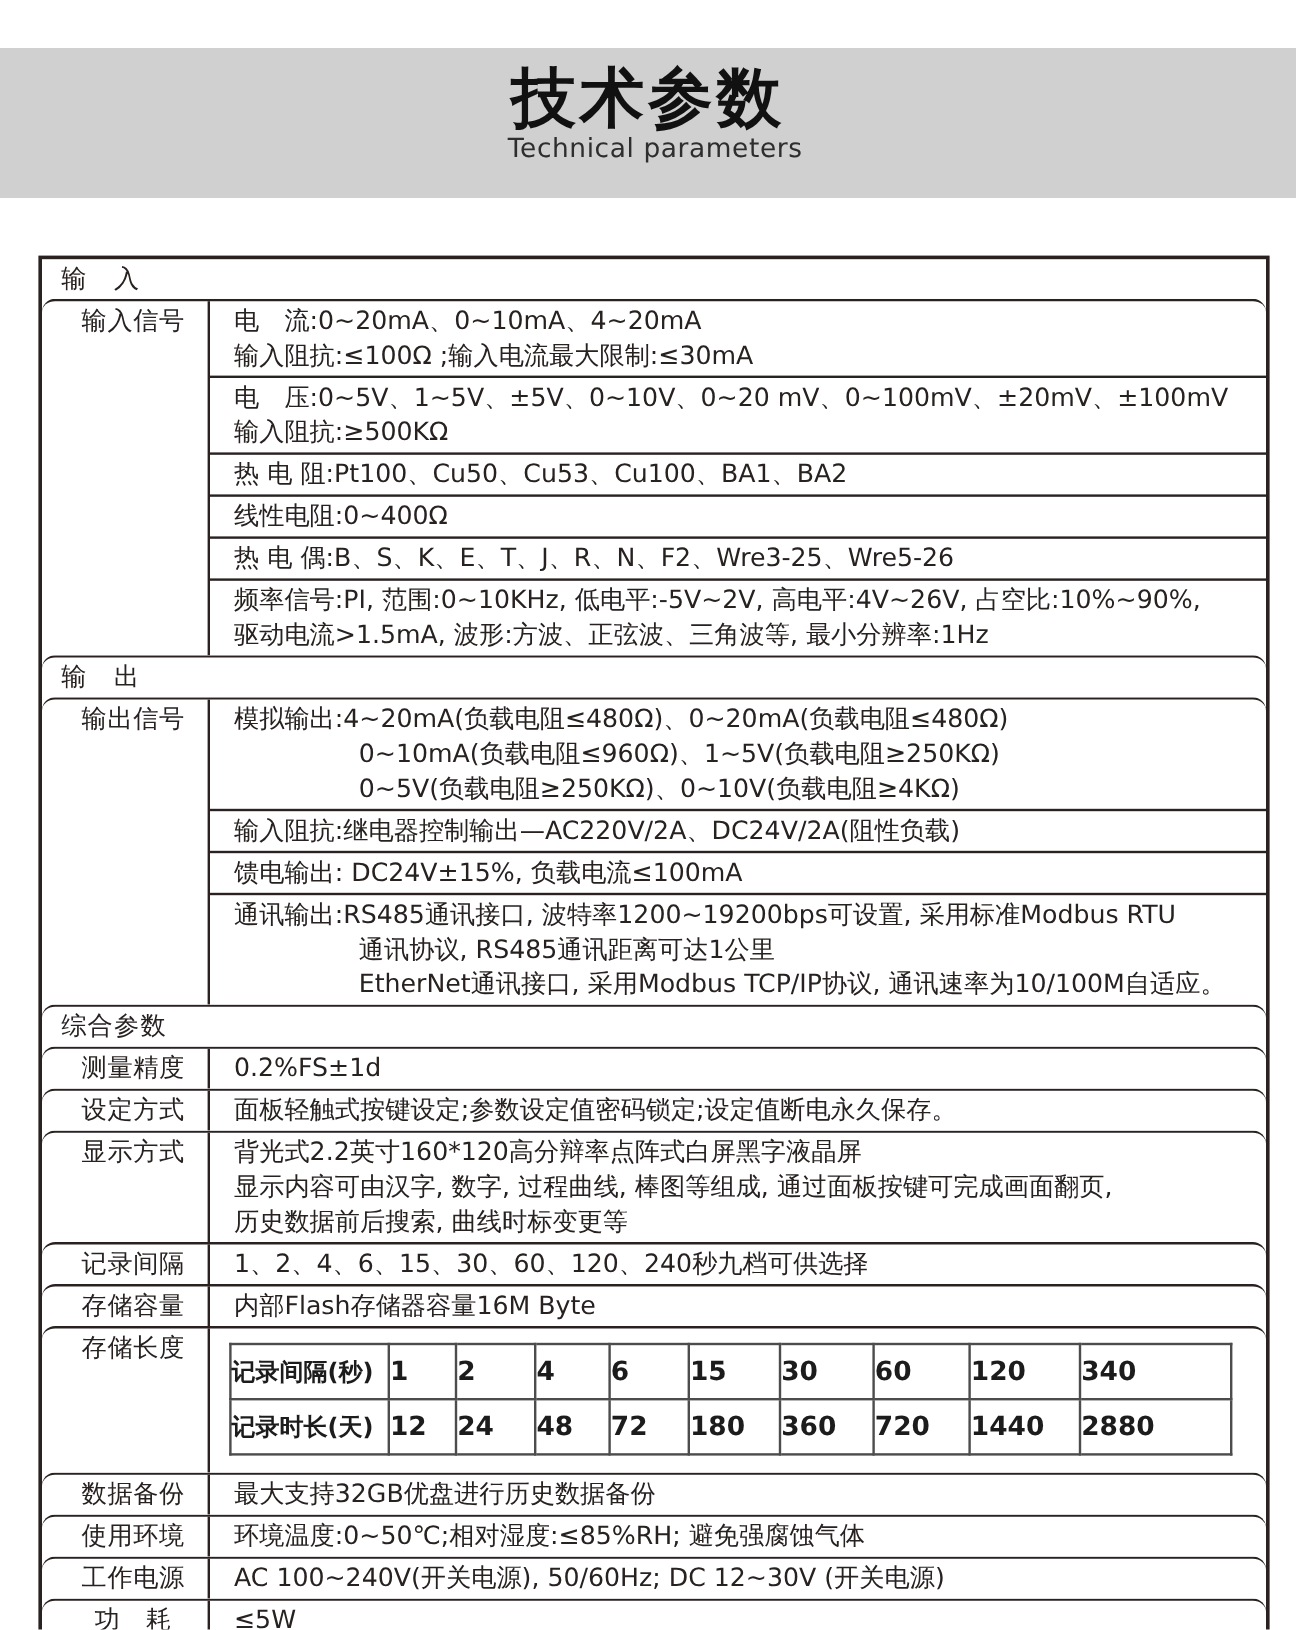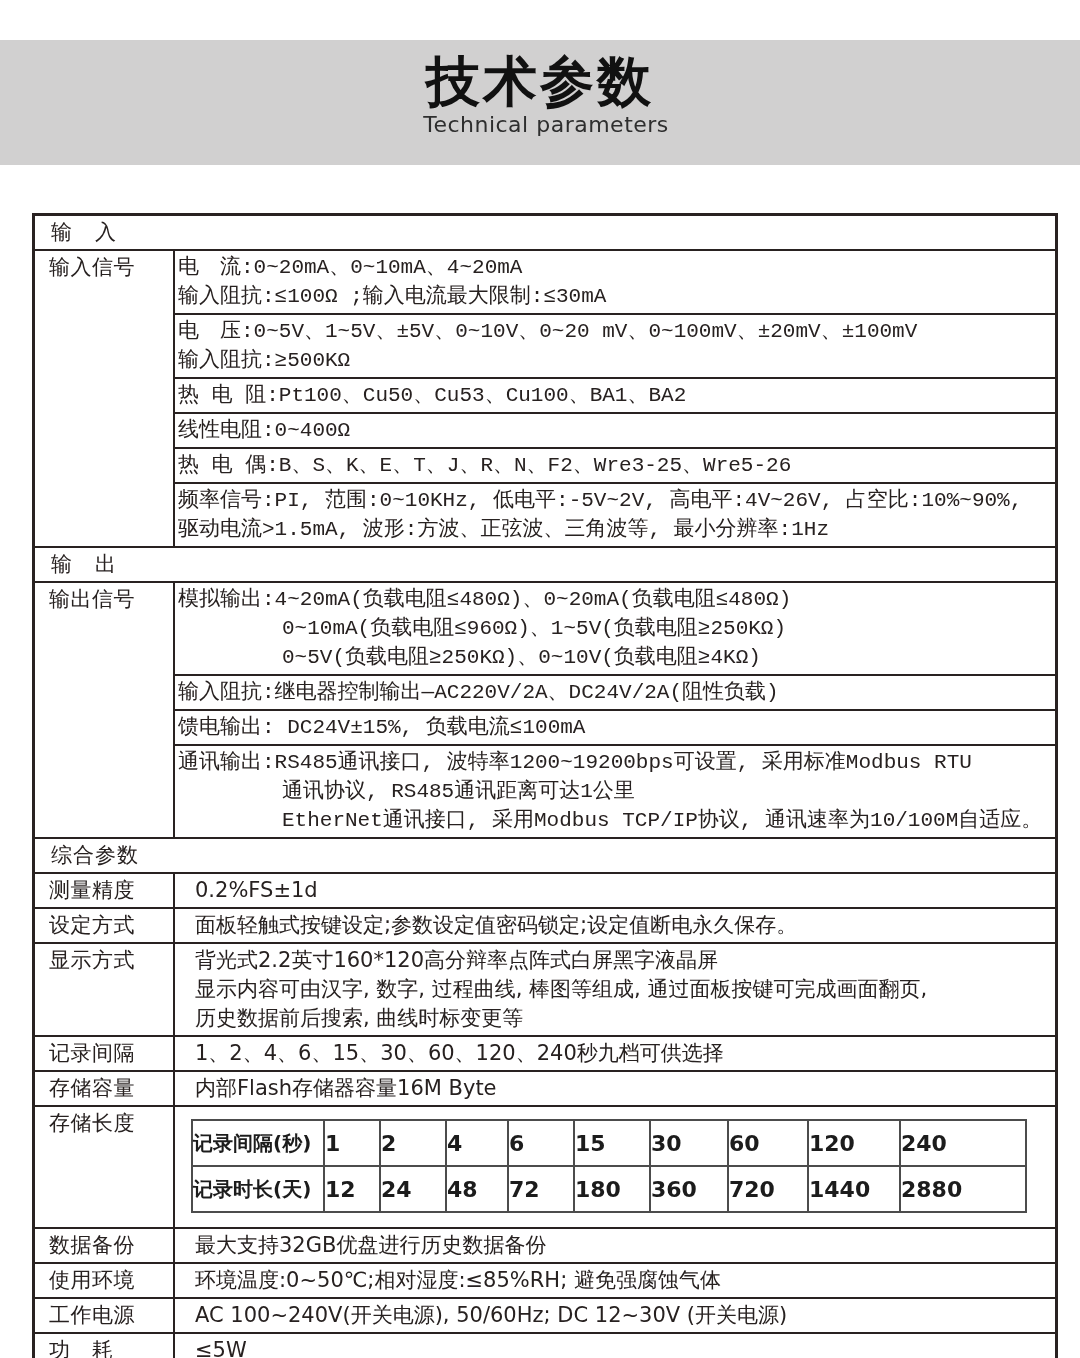--- a/index.html
+++ b/index.html
@@ -19,30 +19,30 @@
   }
   .page-subtitle{
     font-size:22px;line-height:26px;color:#2e2e2e;letter-spacing:0.5px;margin-left:12px;
   }
   
   .spec{
     position:absolute;left:32px;top:213px;width:1026px;
     box-sizing:border-box;border:3px solid #292221;background:#fff;
     font-size:21px;font-weight:500;line-height:29px;
   }
-  .row{border-top:2px solid #292221;display:flex;align-items:stretch;}
+  .row{border-top:2px solid #292221;display:flex;align-items:stretch;border-radius:11px;}
   .row:first-child{border-top:none;}
   .section-row{display:block;padding:2px 10px 2px 16px;letter-spacing:1px;}
   .label-cell{
     flex:0 0 124px;border-right:2px solid #292221;
-    padding:2px 0 2px 14px;letter-spacing:0.5px;
+    padding:2px 0 2px 14px;letter-spacing:0.5px;text-align:center;
   }
   .content-cell{flex:1 1 auto;min-width:0;}
   .pair .content-cell{padding:2px 8px 2px 20px;}
-  .subrow{border-top:2px solid #292221;padding:2px 8px 2px 3px;font-family:Liberation Mono, monospace;}
+  .subrow{border-top:2px solid #292221;padding:2px 8px 2px 20px;}
   .subrow:first-child{border-top:none;}
   .line{white-space:nowrap;}
   .line.indent{padding-left:104px;}
   
   .storage-wrap{padding:12px 14px 14px 16px;}
   table.storage{border-collapse:collapse;table-layout:fixed;}
   table.storage td{
     border:2px solid #4c4c4c;text-align:left;vertical-align:middle;
     height:44px;padding:0;font-size:22px;font-weight:600;color:#1c1c1c;
   }
@@ -161,21 +161,21 @@
               <tr>
             <td class="slabel">记录间隔(秒)</td>
             <td class="c1">1</td>
             <td class="c2">2</td>
             <td class="c3">4</td>
             <td class="c4">6</td>
             <td class="c5">15</td>
             <td class="c6">30</td>
             <td class="c7">60</td>
             <td class="c8">120</td>
-            <td class="c9">240</td>
+            <td class="c9">340</td>
           </tr>
           <tr>
             <td class="slabel">记录时长(天)</td>
             <td>12</td>
             <td>24</td>
             <td>48</td>
             <td>72</td>
             <td>180</td>
             <td>360</td>
             <td>720</td>

